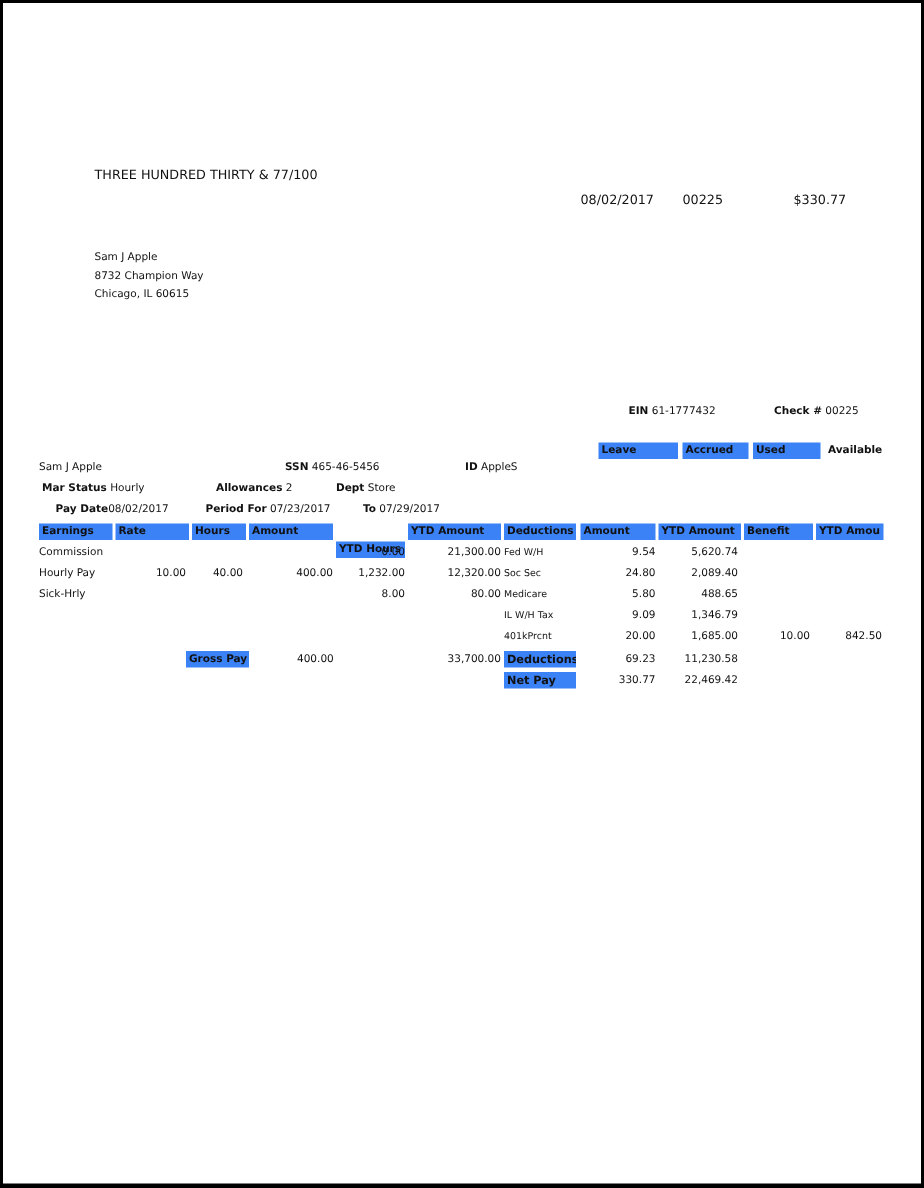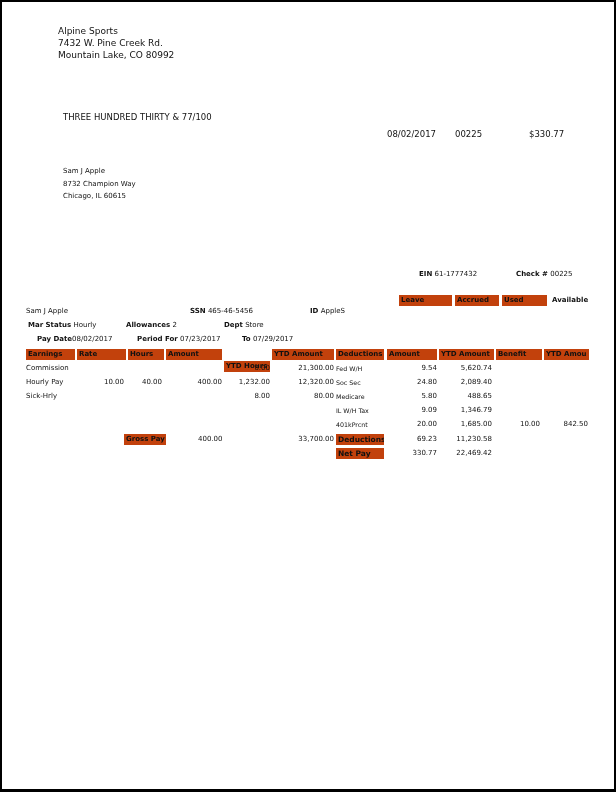--- a/index.html
+++ b/index.html
@@ -14,42 +14,37 @@
     .abs { position: absolute; white-space: nowrap; }
     .company { left: 56px; top: 23px; font-size: 9px; line-height: 12px; }
     .words { left: 61px; top: 110px; font-size: 8.5px; }
     .chk-date { left: 385px; top: 127px; font-size: 8.5px; }
     .chk-no { left: 453px; top: 127px; font-size: 8.5px; }
     .chk-amt { left: 527px; top: 127px; font-size: 8.5px; }
     .payee { left: 61px; top: 163px; font-size: 7px; line-height: 12.5px; }
     .sm { font-size: 7px; }
     b, .b { font-weight: bold; }
     .hdr {
-      position: absolute; background: #c2410c; font-size: 7px; font-weight: bold;
+      position: absolute; background: #3b82f6; font-size: 7px; font-weight: bold;
       height: 11px; line-height: 11px; padding: 0 2px; overflow: hidden; white-space: nowrap;
     }
     .r { text-align: left; }
     .l { text-align: left; }
     .cell {
       position: absolute; font-size: 7px; height: 11px; line-height: 11px;
       white-space: nowrap; overflow: hidden;
     }
     .cell.r { text-align: right; }
     .ded { font-size: 6.3px; }
   </style>
 </head>
 <body>
 
 <div class="page">
 
-  <div class="abs company">
-    <div>Alpine Sports</div>
-    <div>7432 W. Pine Creek Rd.</div>
-    <div>Mountain Lake, CO  80992</div>
-  </div>
 
   <div class="abs words">THREE HUNDRED THIRTY &amp; 77/100</div>
   <div class="abs chk-date">08/02/2017</div>
   <div class="abs chk-no">00225</div>
   <div class="abs chk-amt">$330.77</div>
 
   <div class="abs payee">
     <div>Sam J Apple</div>
     <div>8732 Champion Way</div>
     <div>Chicago, IL  60615</div>
@@ -76,21 +71,21 @@
   </div>
   <div class="abs sm" style="left:308px; top:305px;">
     <b>ID</b>
     <span>AppleS</span>
   </div>
 
   <div class="abs sm" style="left:26px; top:319px;">
     <b>Mar Status</b>
     <span>Hourly</span>
   </div>
-  <div class="abs sm" style="left:124px; top:319px;">
+  <div class="abs sm" style="left:142px; top:319px;">
     <b>Allowances</b>
     <span>2</span>
   </div>
   <div class="abs sm" style="left:222px; top:319px;">
     <b>Dept</b>
     <span>Store</span>
   </div>
 
   <div class="abs sm" style="left:35px; top:333px;">
     <b>Pay Date</b><span>08/02/2017</span>

